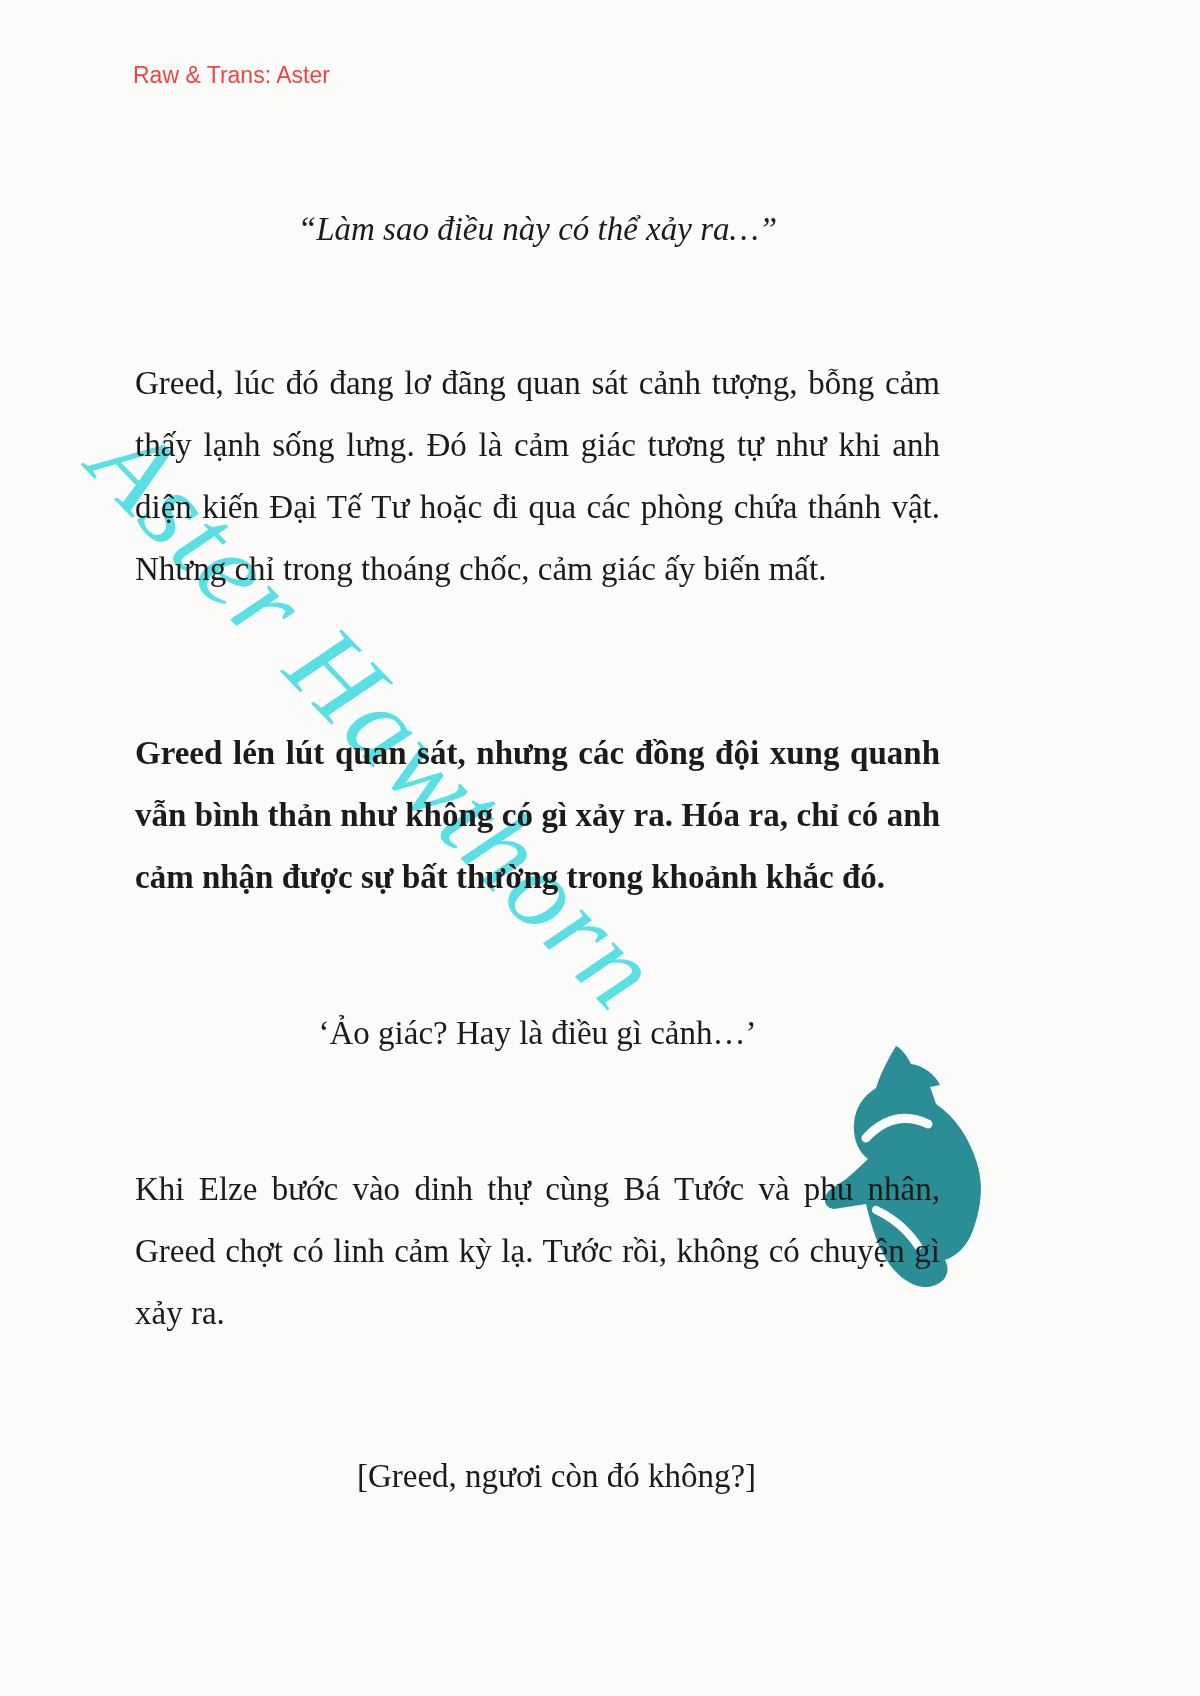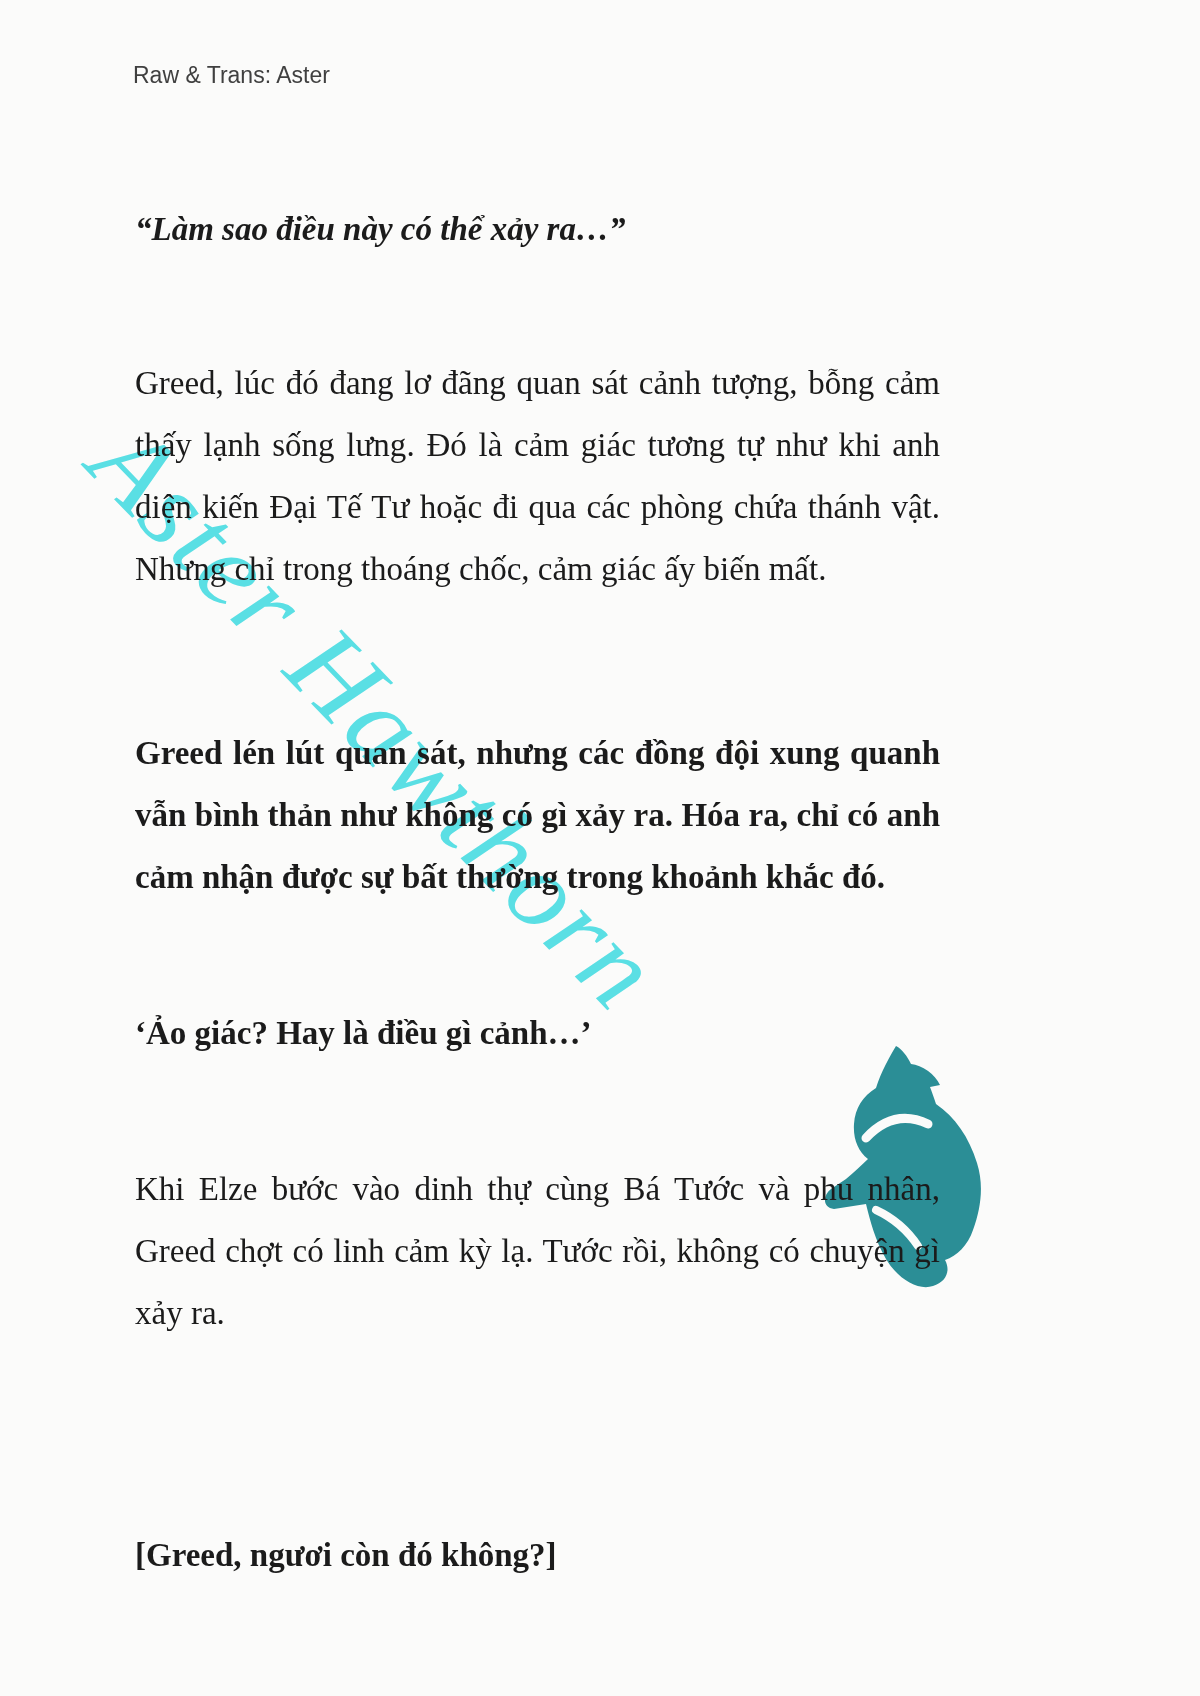--- a/index.html
+++ b/index.html
@@ -14,40 +14,40 @@
     overflow: hidden;
     font-family: "Liberation Serif", serif;
     color: #1b1b1b;
   }
   .credit {
     position: absolute;
     left: 133px;
     top: 62px;
     font-family: "Liberation Sans", sans-serif;
     font-size: 23px;
-    color: #404040;
+    color: #ef4444;
     z-index: 3;
   }
   .para {
     position: absolute;
     left: 135px;
     width: 805px;
     font-size: 33px;
     line-height: 62px;
     text-align: justify;
     z-index: 3;
   }
-  .para.no-justify { text-align: left; font-weight: bold; }
+  .para.no-justify { text-align: center; }
   .quote-italic { font-style: italic; }
   .q1 { top: 198px; }
   .p1 { top: 352px; }
   .p2 { top: 722px; font-weight: bold; }
   .q2 { top: 1002px; }
   .p3 { top: 1158px; }
-  .p4 { top: 1524px; }
+  .p4 { top: 1445px; margin-left: 19px; }
   .watermark {
     position: absolute;
     left: 158px;
     top: 398px;
     font-family: "Liberation Serif", serif;
     font-style: italic;
     font-size: 112px;
     letter-spacing: 3px;
     color: #5adfe4;
     white-space: nowrap;

